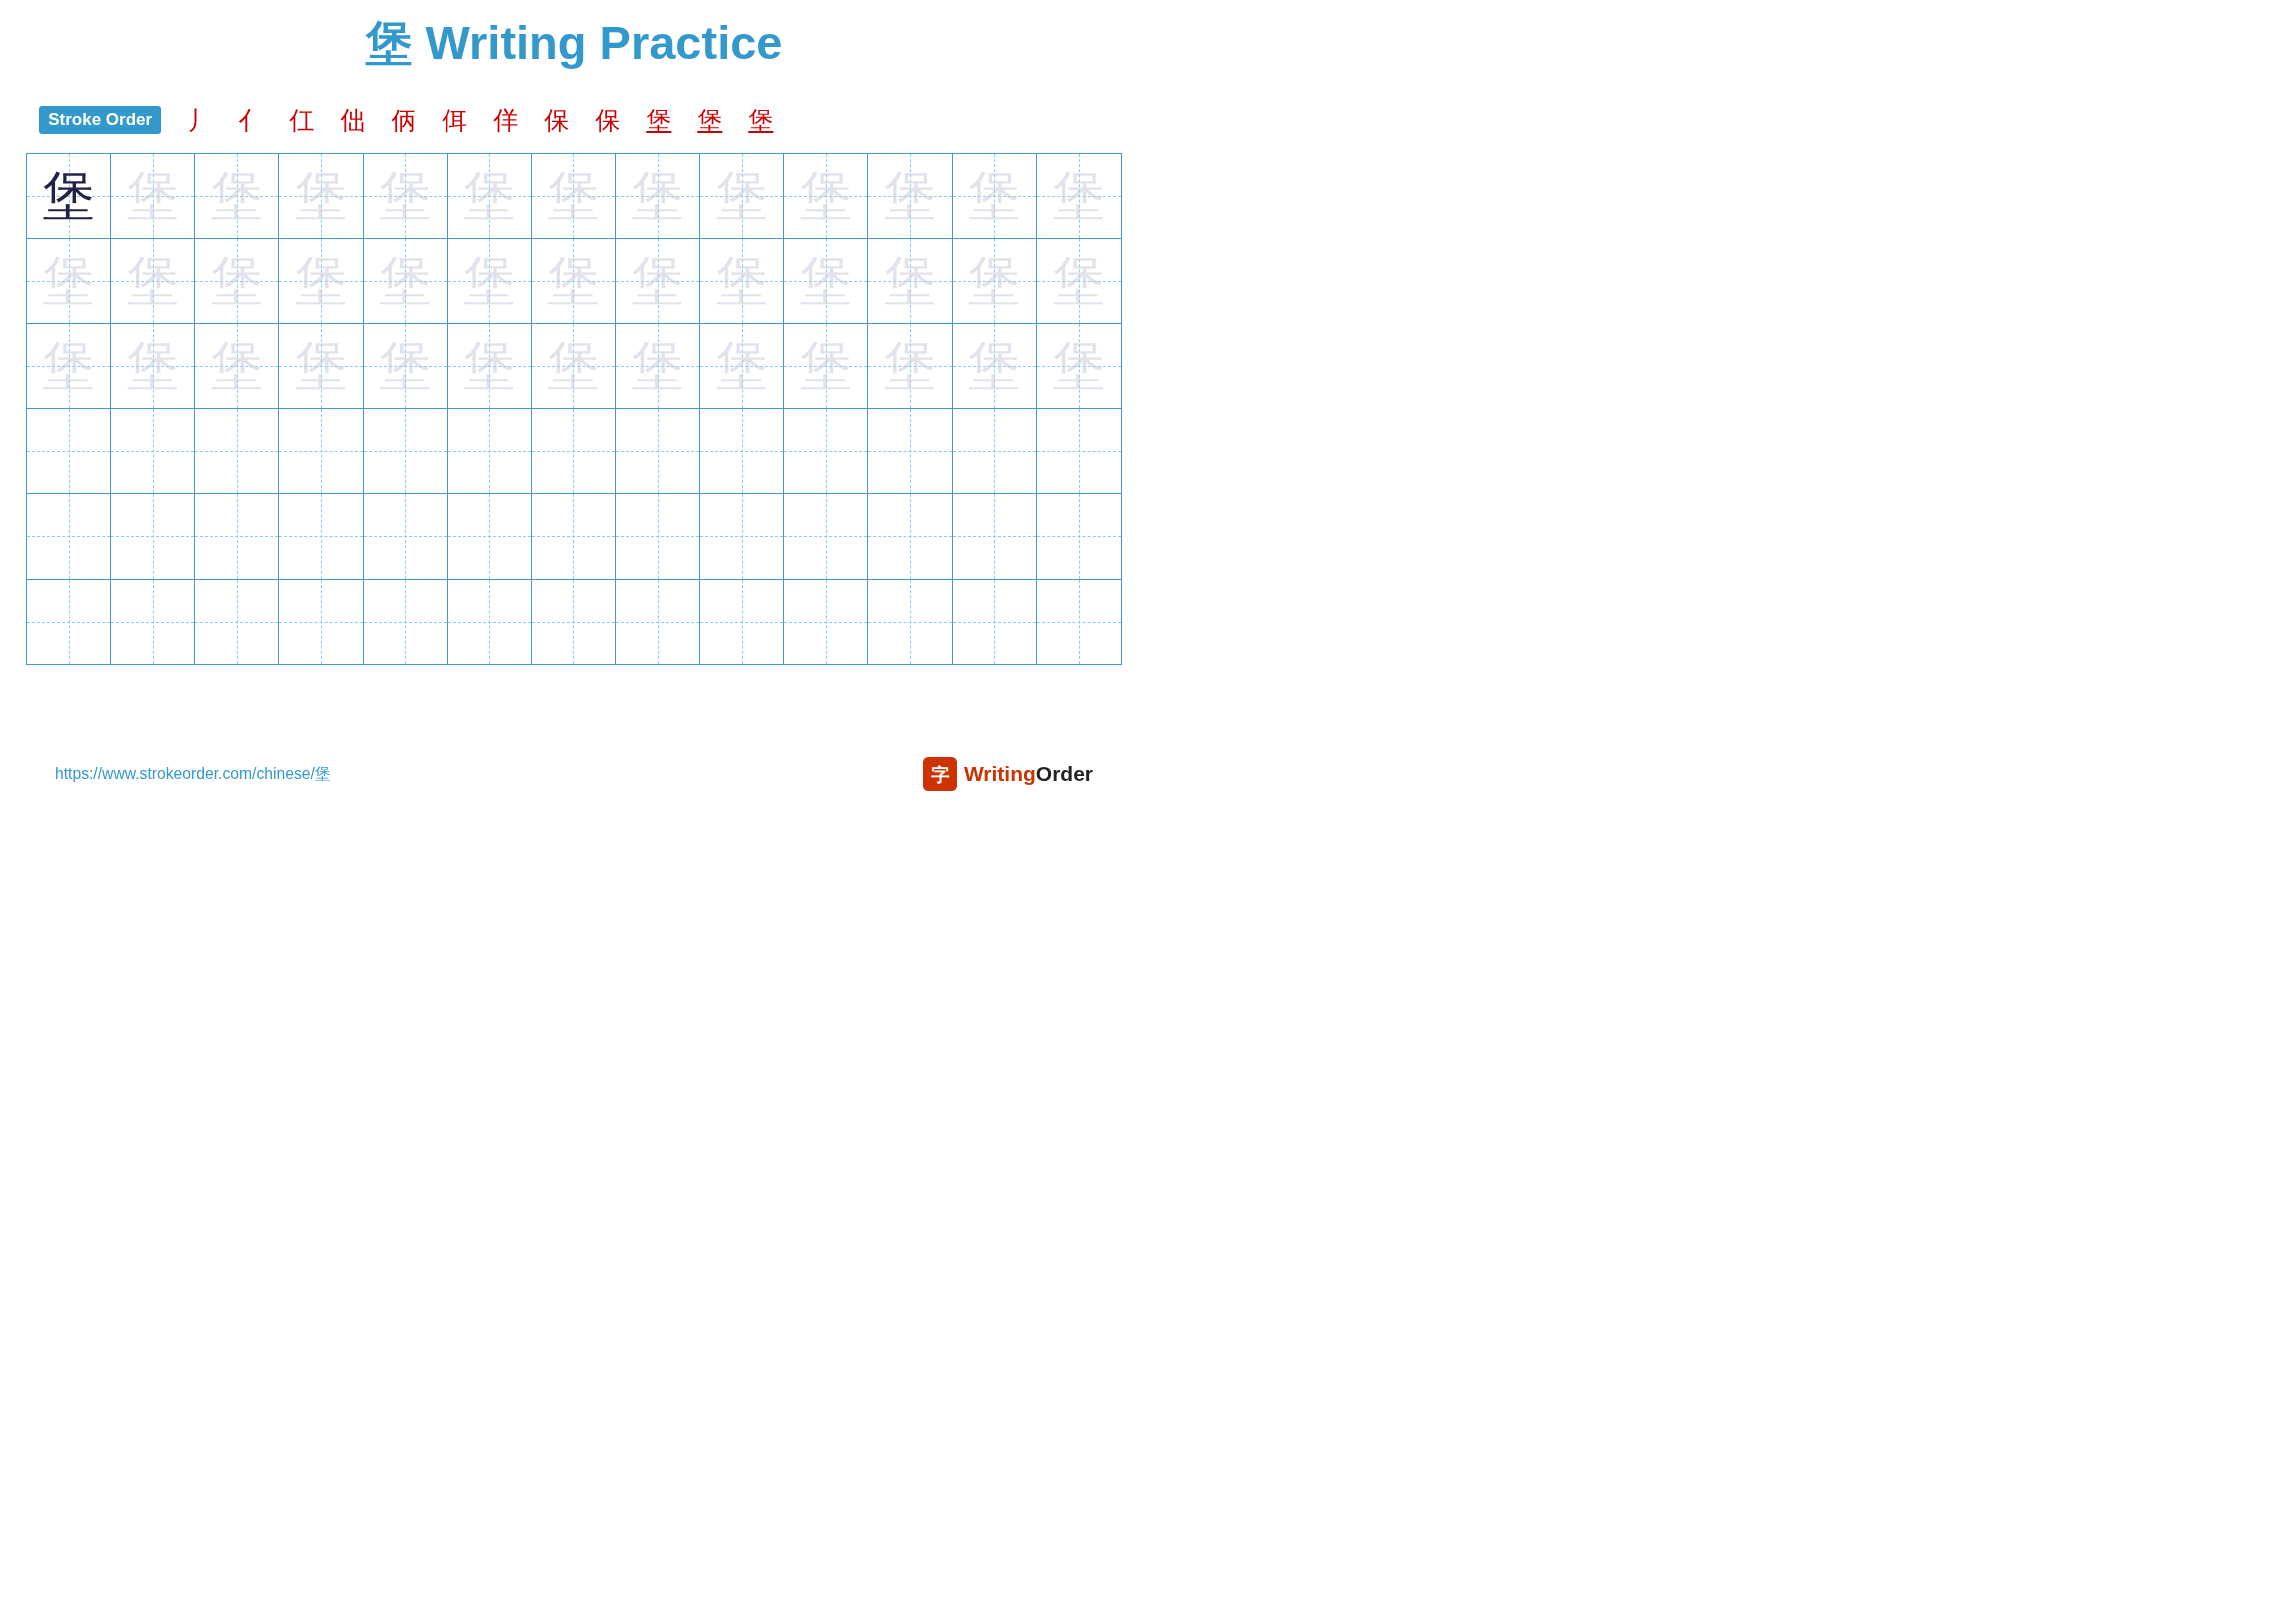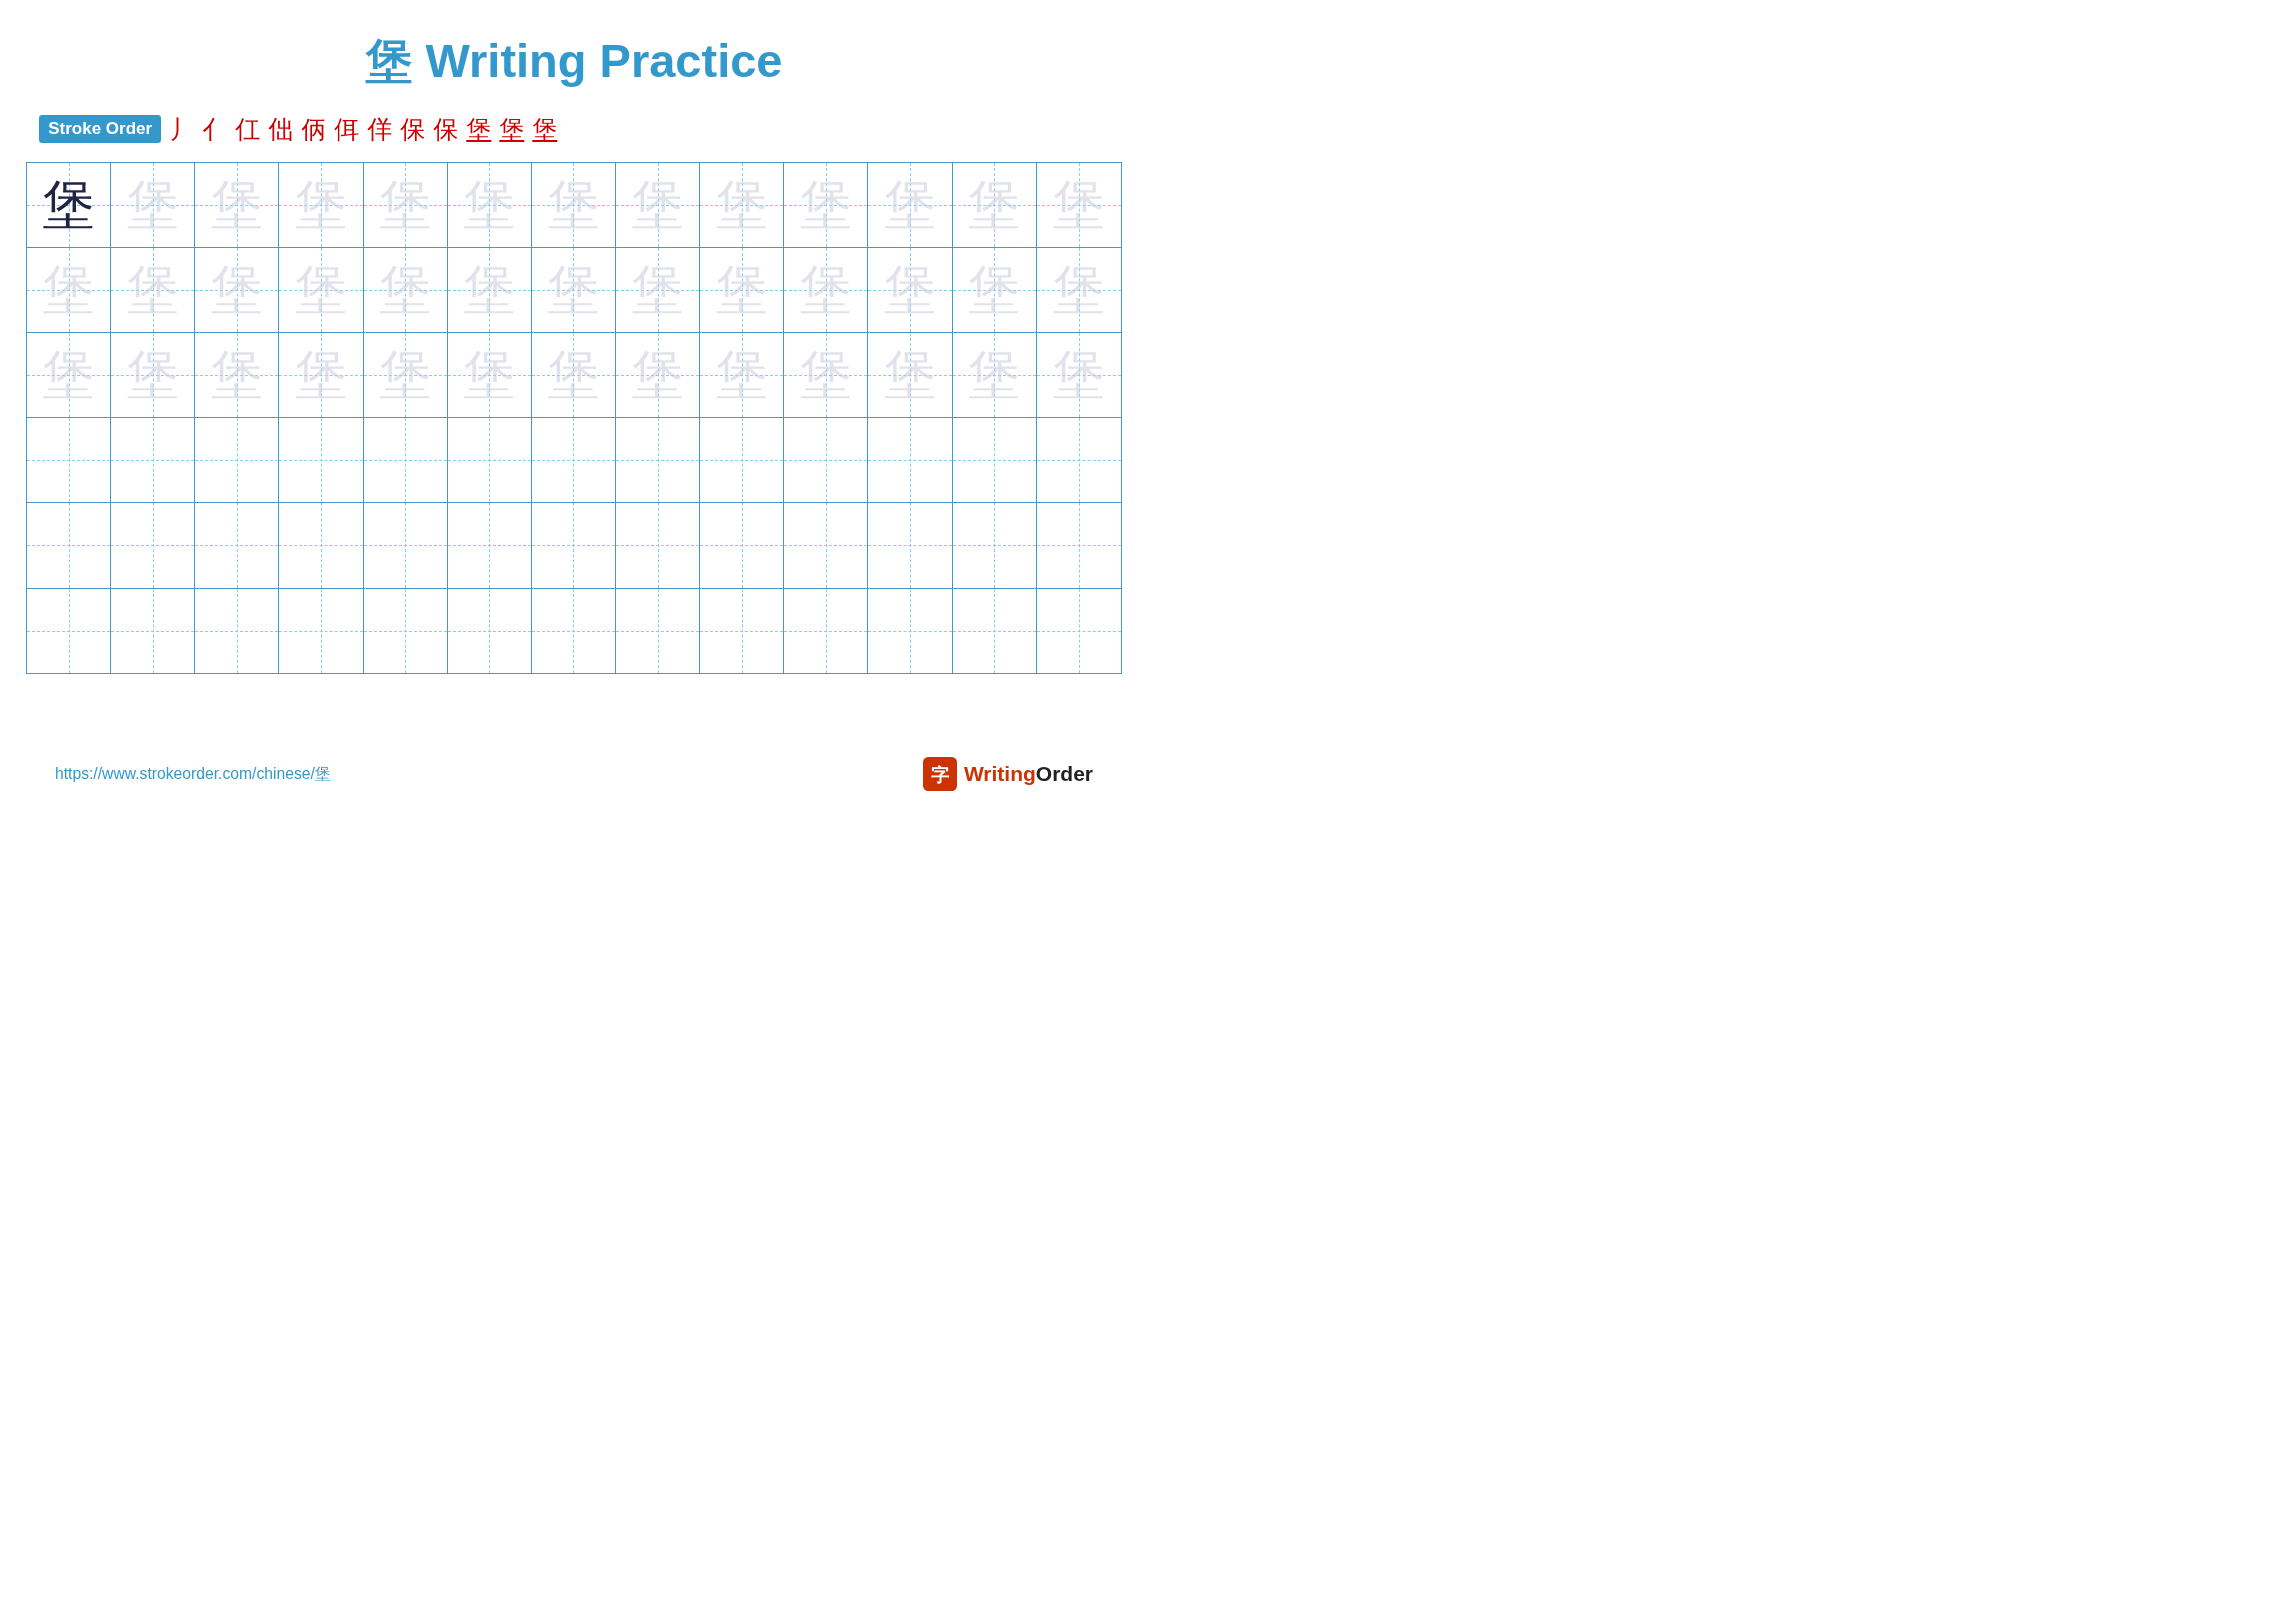--- a/index.html
+++ b/index.html
@@ -8,36 +8,36 @@
       height: 811px;
       background: #ffffff;
       font-family: Arial, sans-serif;
       position: relative;
       overflow: hidden;
     }
 
     
     .title-section {
       text-align: center;
-      padding-top: 30px;
-      margin-bottom: 13px;
+      padding-top: 12px;
+      margin-bottom: 22px;
     }
     .title-text {
       font-size: 47px;
       font-weight: bold;
       color: #3399cc;
     }
 
     
     .stroke-order-row {
       display: flex;
       align-items: center;
       padding: 6.5px 39px;
       margin-bottom: 9.8px;
-      gap: 8px;
+      gap: 26px;
     }
     .stroke-order-badge {
       background: #3399cc;
       color: white;
       font-size: 17px;
       font-weight: bold;
       padding: 3.9px 9.2px;
       border-radius: 3.3px;
       white-space: nowrap;
     }

